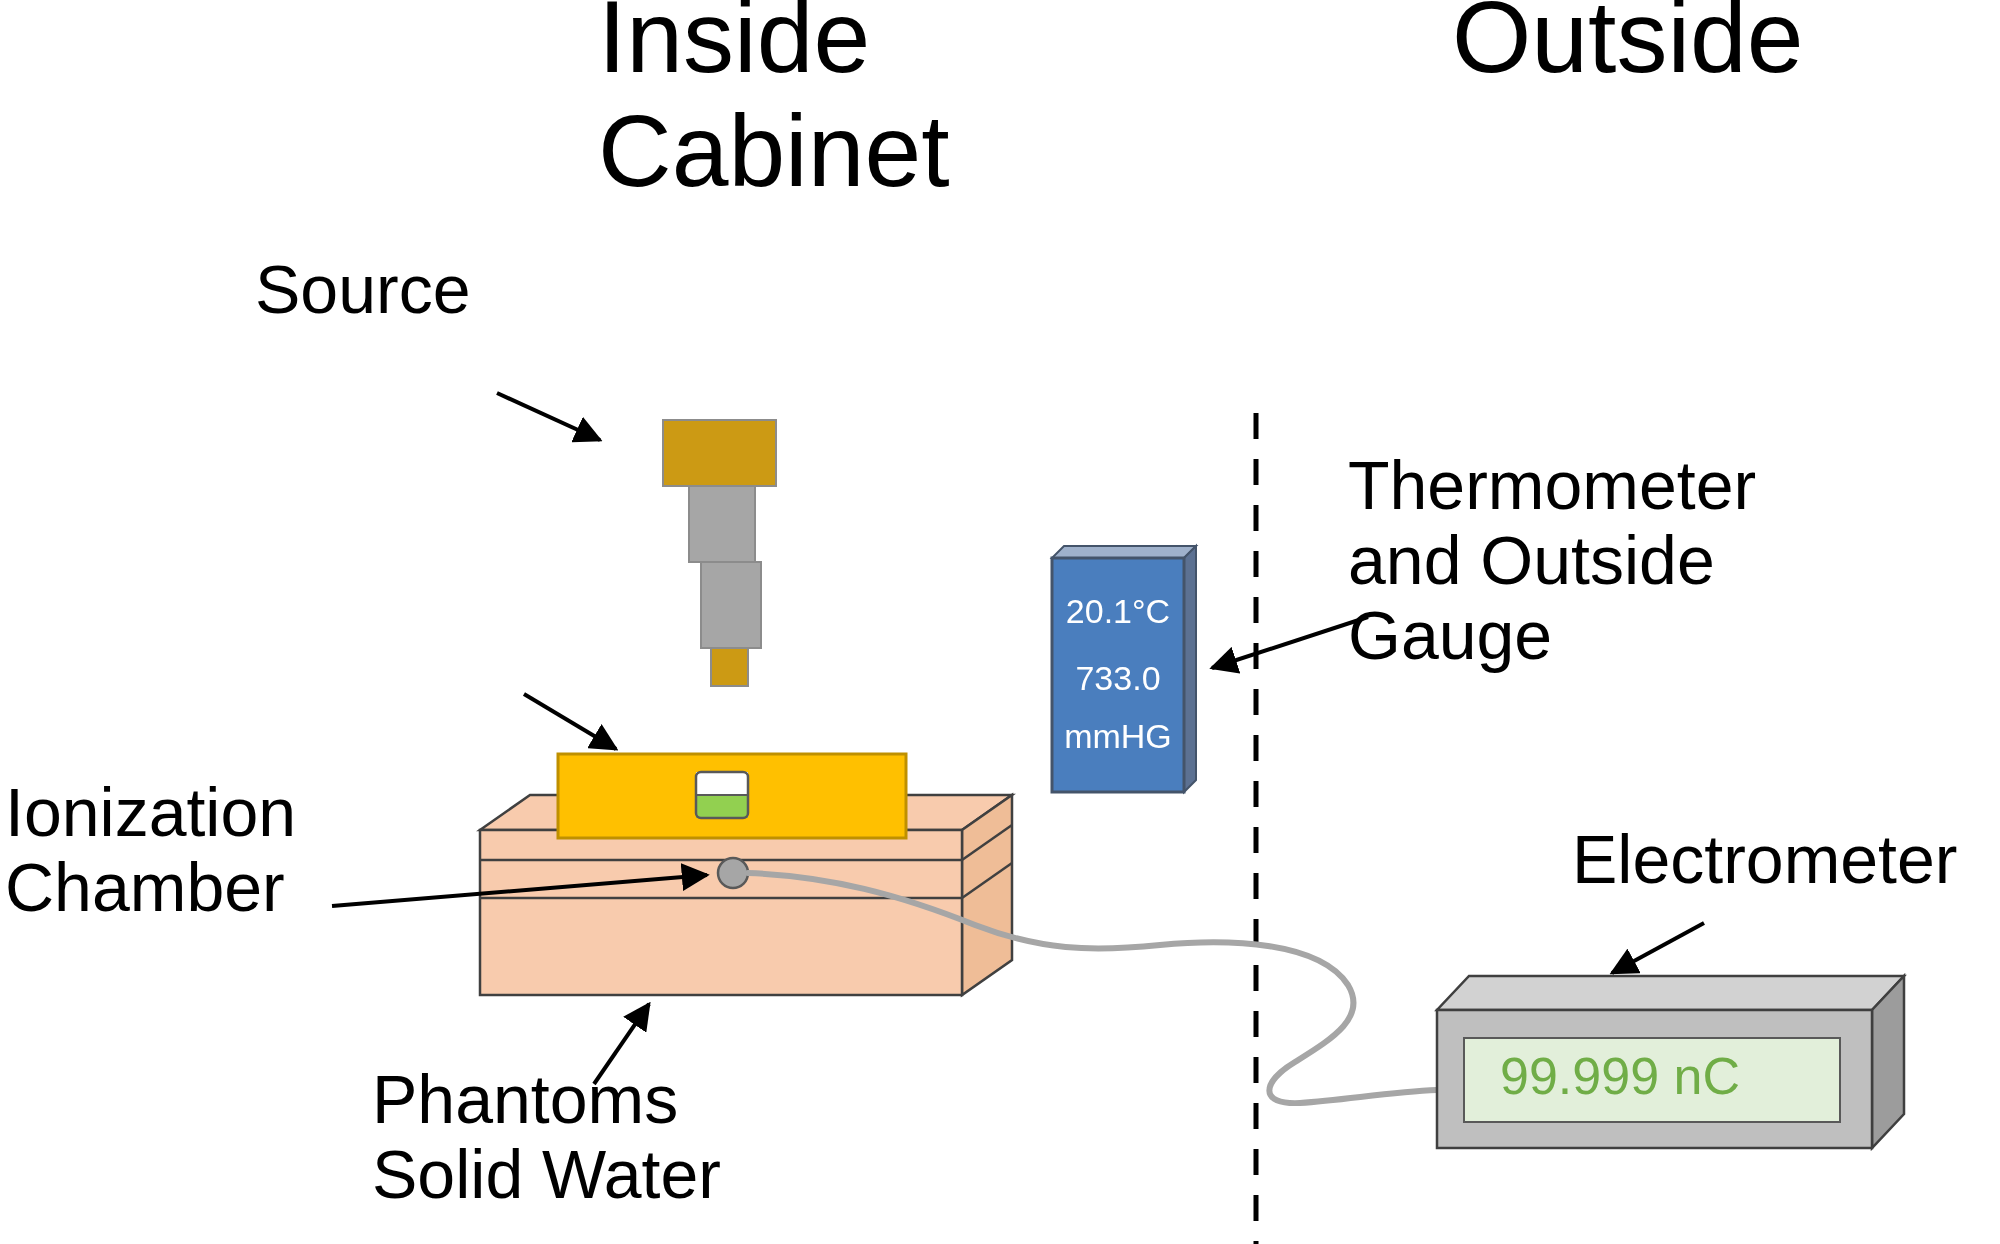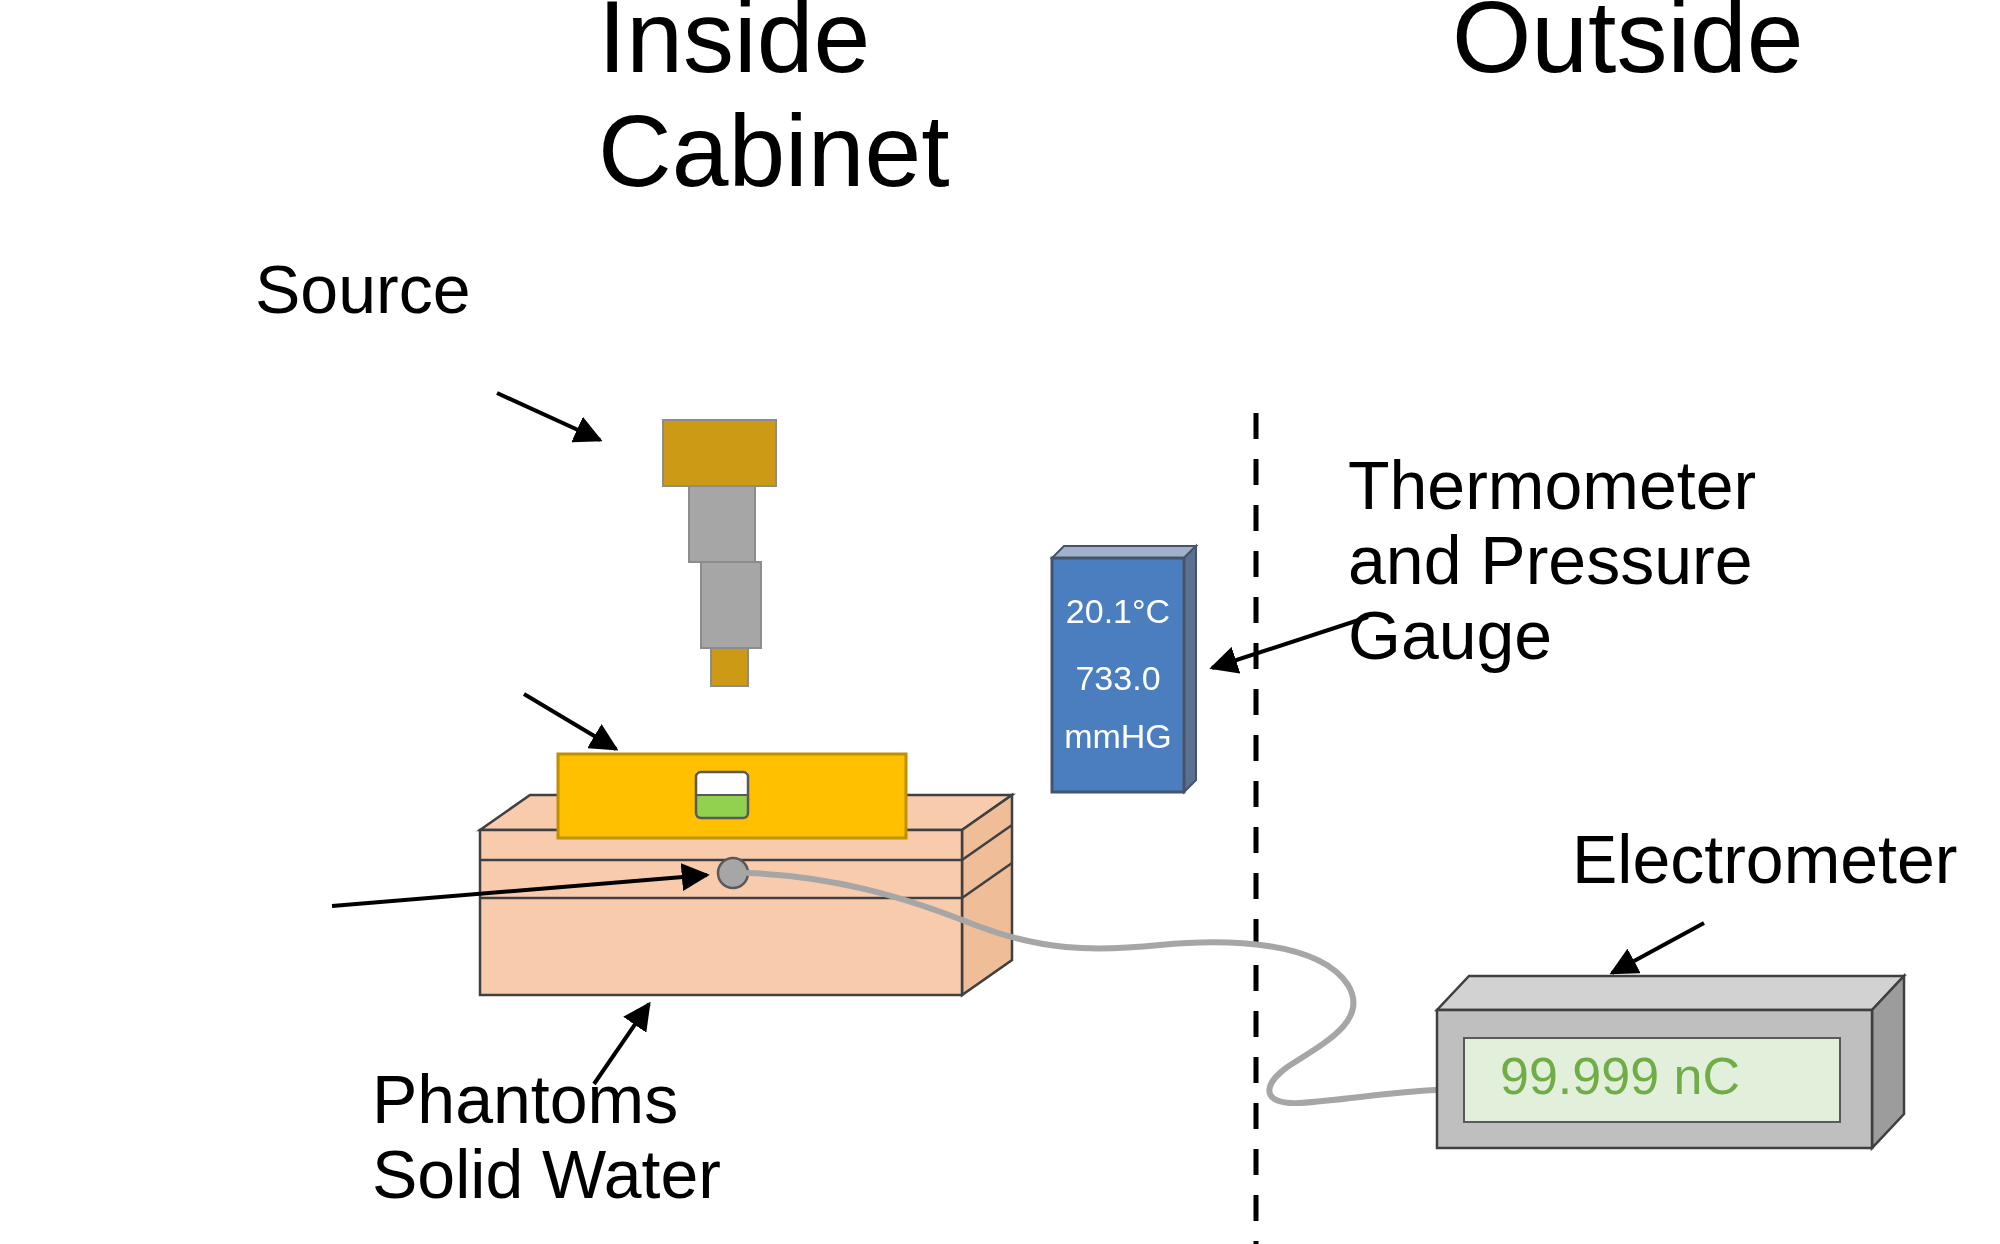--- a/index.html
+++ b/index.html
@@ -109,29 +109,33 @@
   </div>
   <div class="txt title" style="left:1452px; top:-20px;">
     <div>Outside</div>
   </div>
 
   <div class="txt label" style="left:255px; top:252px;">
     <div>Source</div>
   </div>
 
 
+  <div class="txt label" style="left:5px; top:775px;">
+    <div>Ionization</div>
+    <div>Chamber</div>
+  </div>
 
   <div class="txt label" style="left:372px; top:1062px;">
     <div>Phantoms</div>
     <div>Solid Water</div>
   </div>
 
   <div class="txt label" style="left:1348px; top:448px;">
     <div>Thermometer</div>
-    <div>and Pressure</div>
+    <div>and Outside</div>
     <div>Gauge</div>
   </div>
 
   <div class="txt label" style="left:1572px; top:822px;">
     <div>Electrometer</div>
   </div>
 
   <div class="txt readout-sm" style="left:1052px; top:592px;">20.1°C</div>
   <div class="txt readout-sm" style="left:1052px; top:659px;">733.0</div>
   <div class="txt readout-sm" style="left:1052px; top:717px;">mmHG</div>

